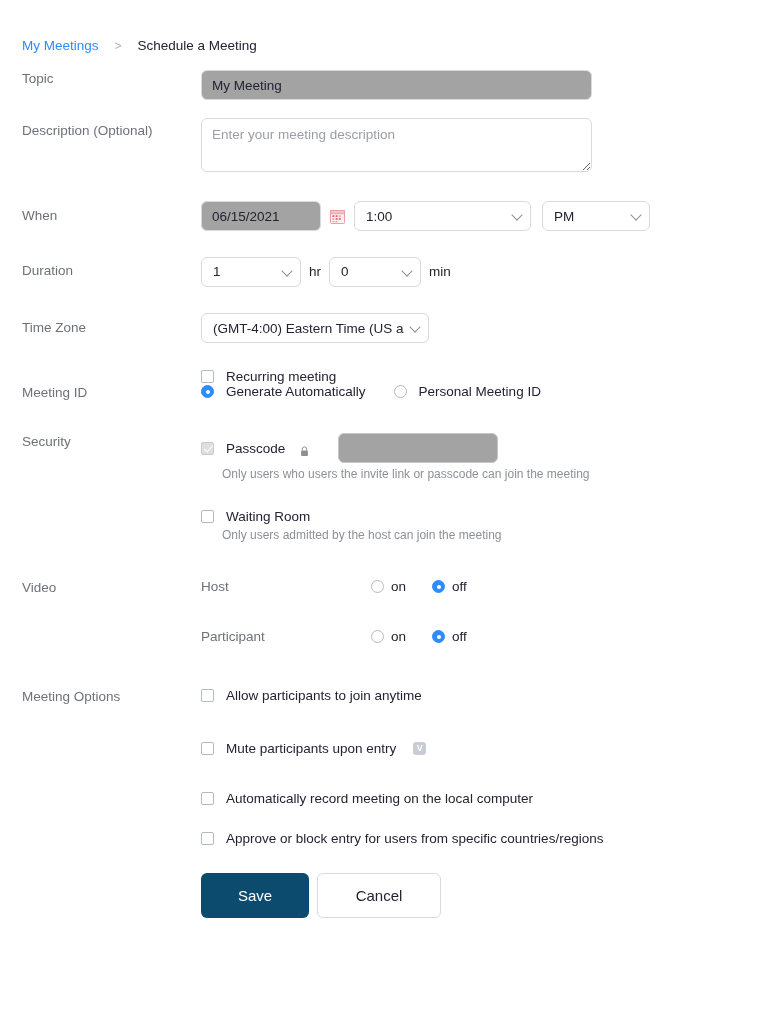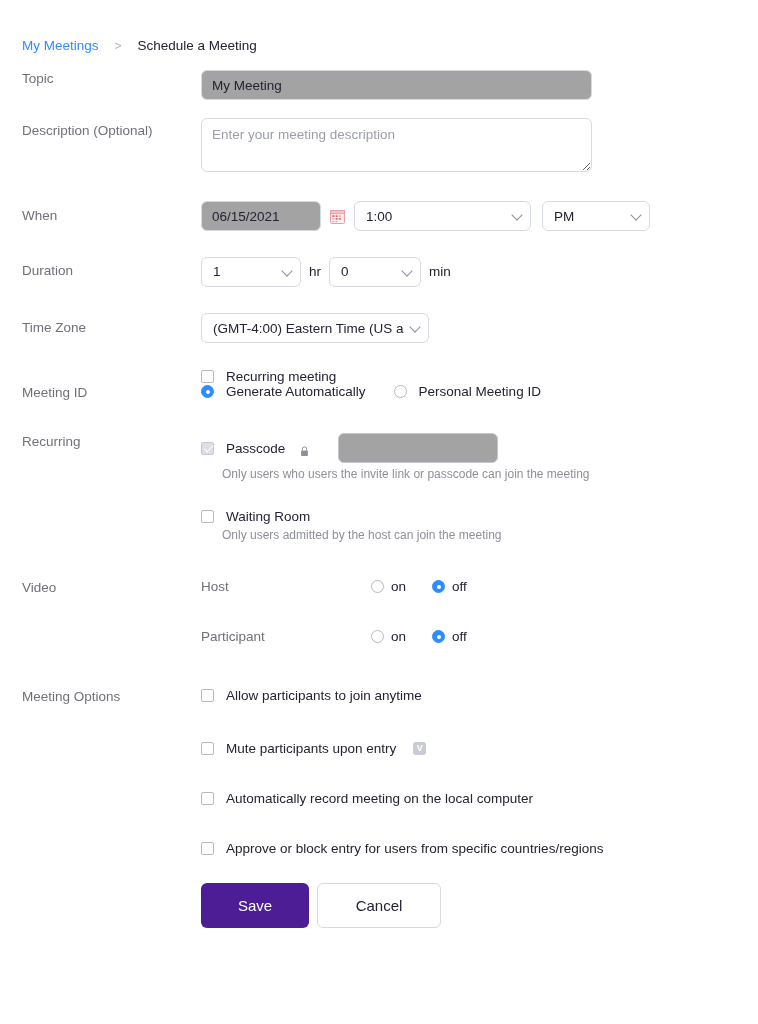--- a/index.html
+++ b/index.html
@@ -201,21 +201,21 @@
     font-family: "Liberation Sans", sans-serif;
     font-size: 15px;
     cursor: pointer;
     border: 1px solid transparent;
     display: inline-flex;
     align-items: center;
     justify-content: center;
   }
   .btn-primary {
     width: 108px;
-    background: #4c1d95;
+    background: #0c4a6e;
     color: #ffffff;
   }
   .btn-secondary {
     width: 124px;
     background: #ffffff;
     color: #232333;
     border: 1px solid #d7dae0;
   }
 </style>
 </head>
@@ -318,21 +318,21 @@
           <span class="opt-label">Generate Automatically</span>
         </div>
         <div class="opt-line">
           <span class="rdo"></span>
           <span class="opt-label">Personal Meeting ID</span>
         </div>
       </div>
     </div>
 
     <div class="row" style="margin-top: 31px;">
-      <div class="label">Recurring</div>
+      <div class="label">Security</div>
       <div class="field">
         <div class="opt-line">
           <span class="cbx checked-disabled"></span>
           <span class="opt-label">Passcode</span>
           <span class="lock-icon">
             <svg width="9" height="11" viewBox="0 0 9 11" xmlns="http://www.w3.org/2000/svg">
               <path d="M2.3 4.6V3.1a2.2 2.2 0 0 1 4.4 0v1.5" fill="none" stroke="#8d9098" stroke-width="1"></path>
               <rect x="1.1" y="4.5" width="6.8" height="5.6" rx="0.8" fill="#8d9098"></rect>
             </svg>
           </span>
@@ -407,21 +407,21 @@
     <div class="row" style="margin-top: 35px;">
       <div class="label"></div>
       <div class="field">
         <div class="opt-line">
           <span class="cbx"></span>
           <span class="opt-label">Automatically record meeting on the local computer</span>
         </div>
       </div>
     </div>
 
-    <div class="row" style="margin-top: 35px;">
+    <div class="row" style="margin-top: 25px;">
       <div class="label"></div>
       <div class="field">
         <div class="opt-line">
           <span class="cbx"></span>
           <span class="opt-label">Approve or block entry for users from specific countries/regions</span>
         </div>
       </div>
     </div>
 
     <div class="row" style="margin-top: 27px;">

